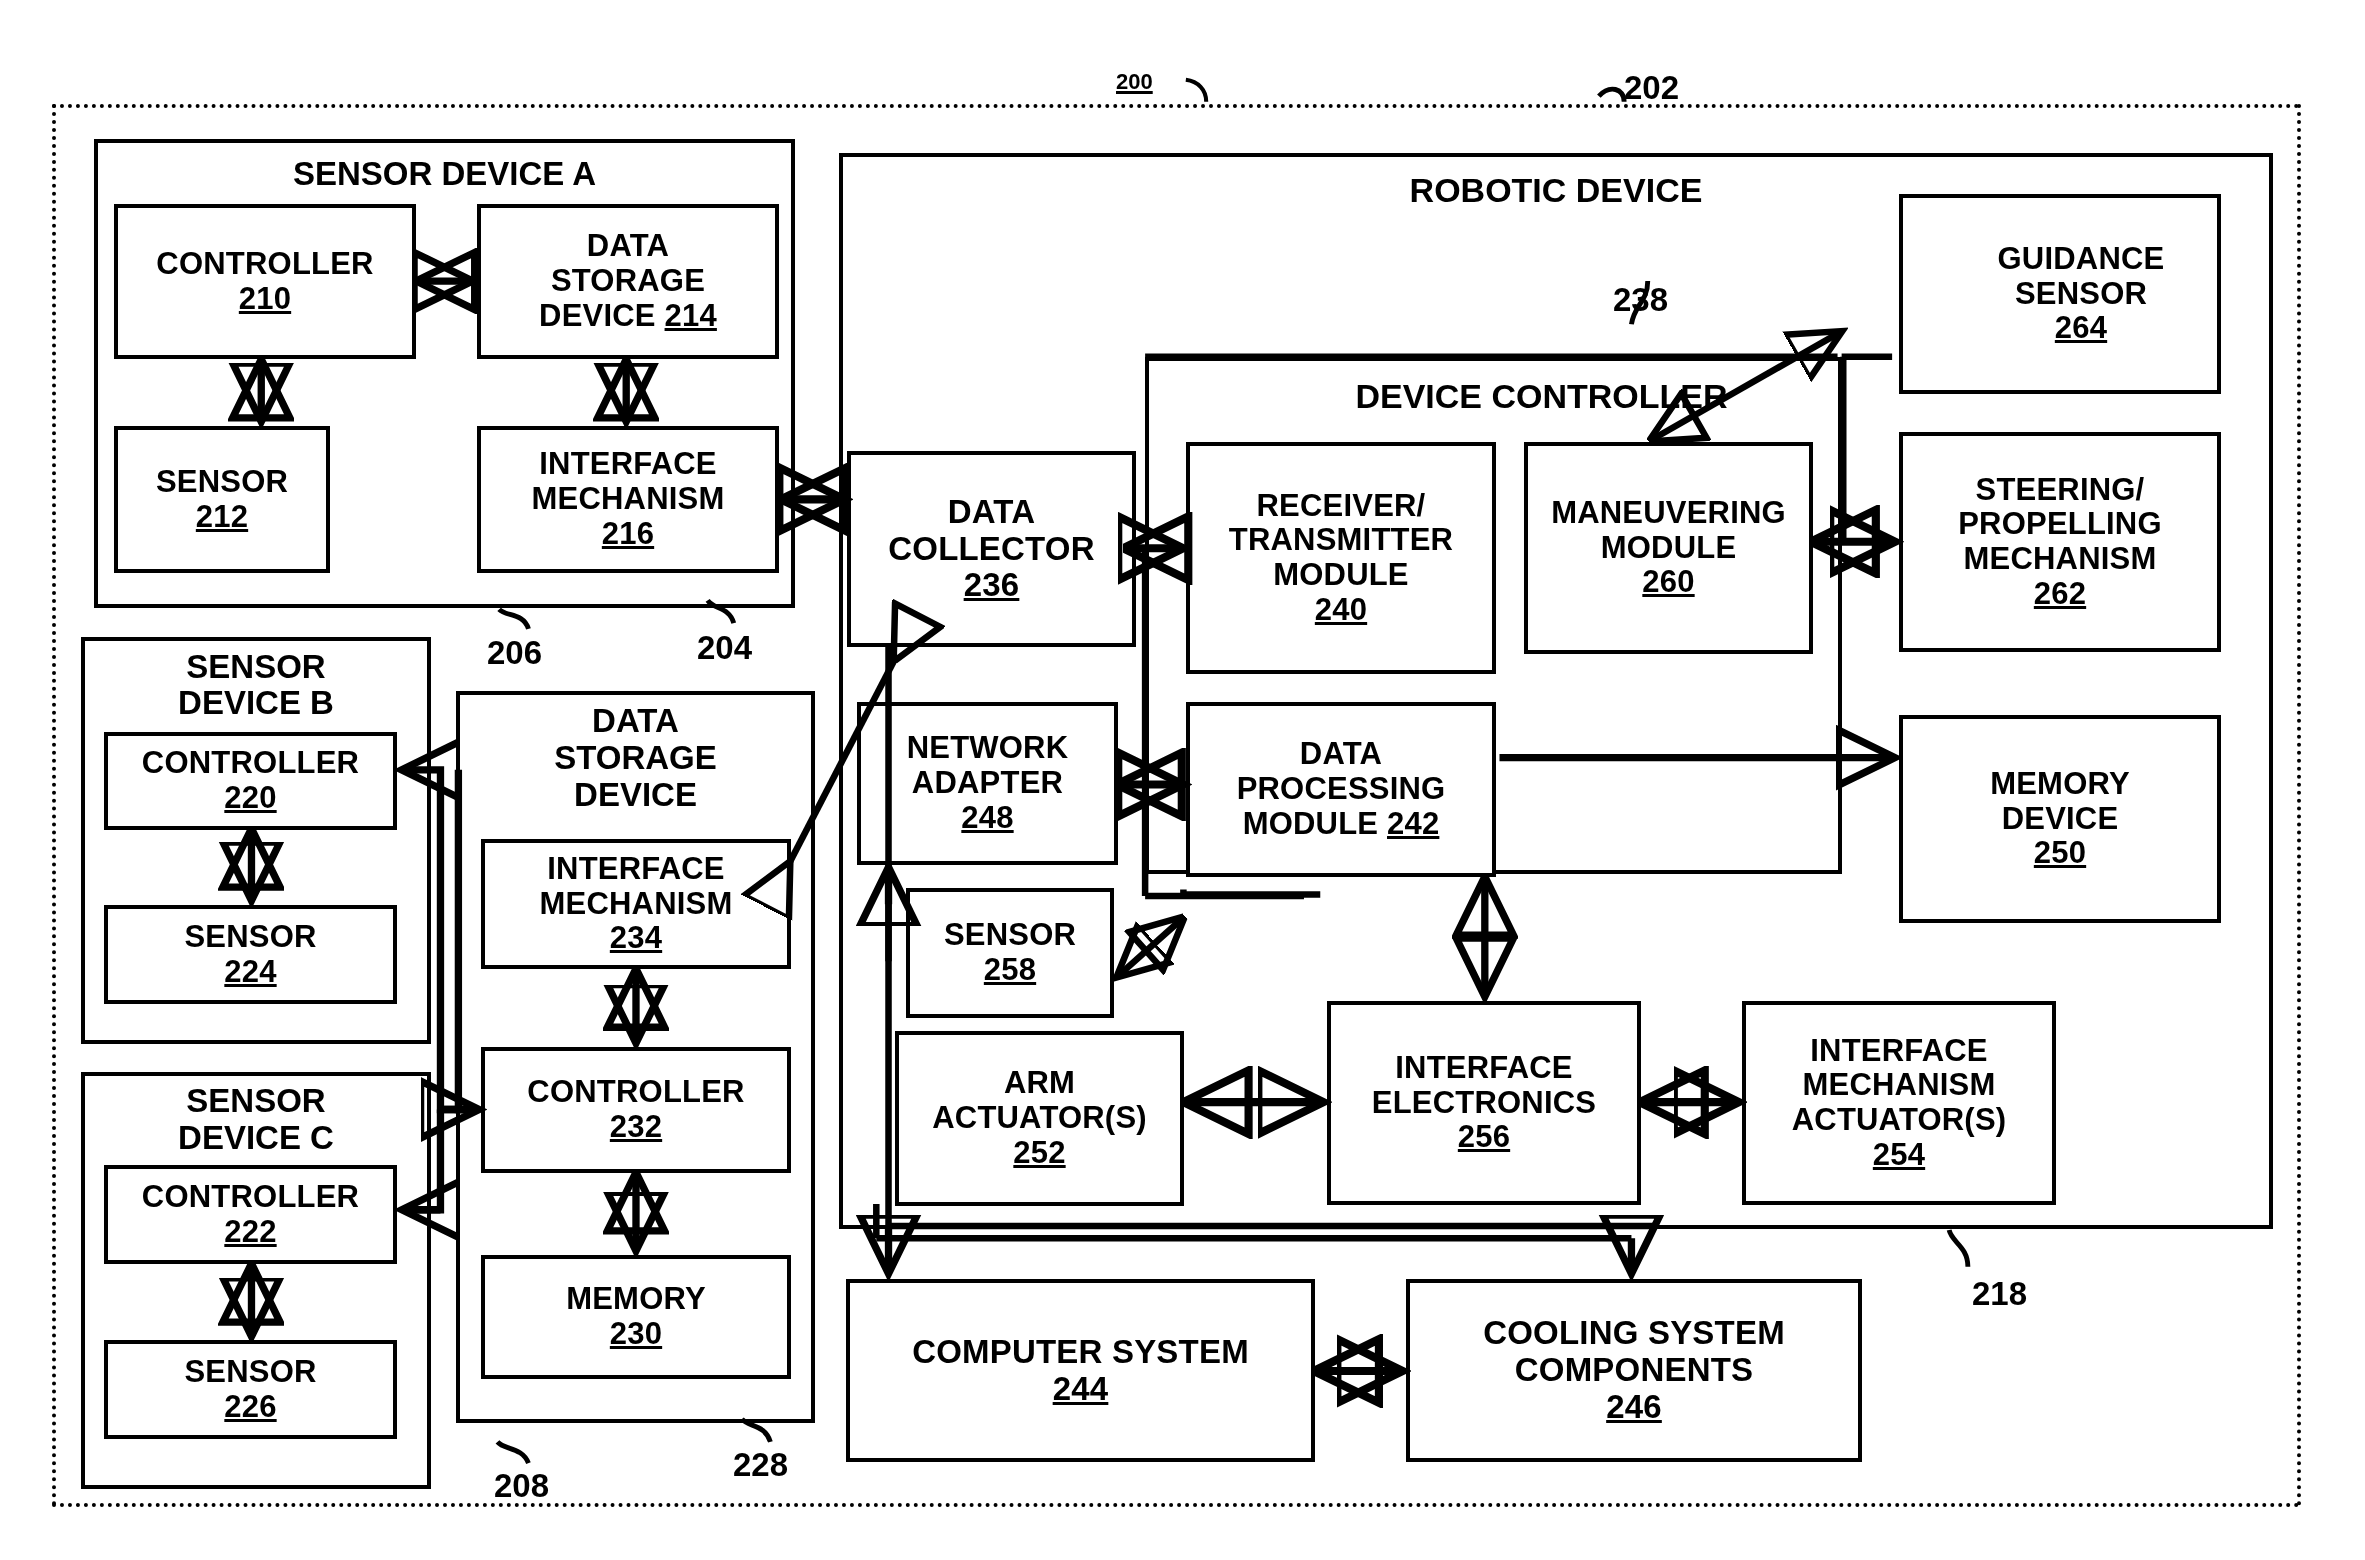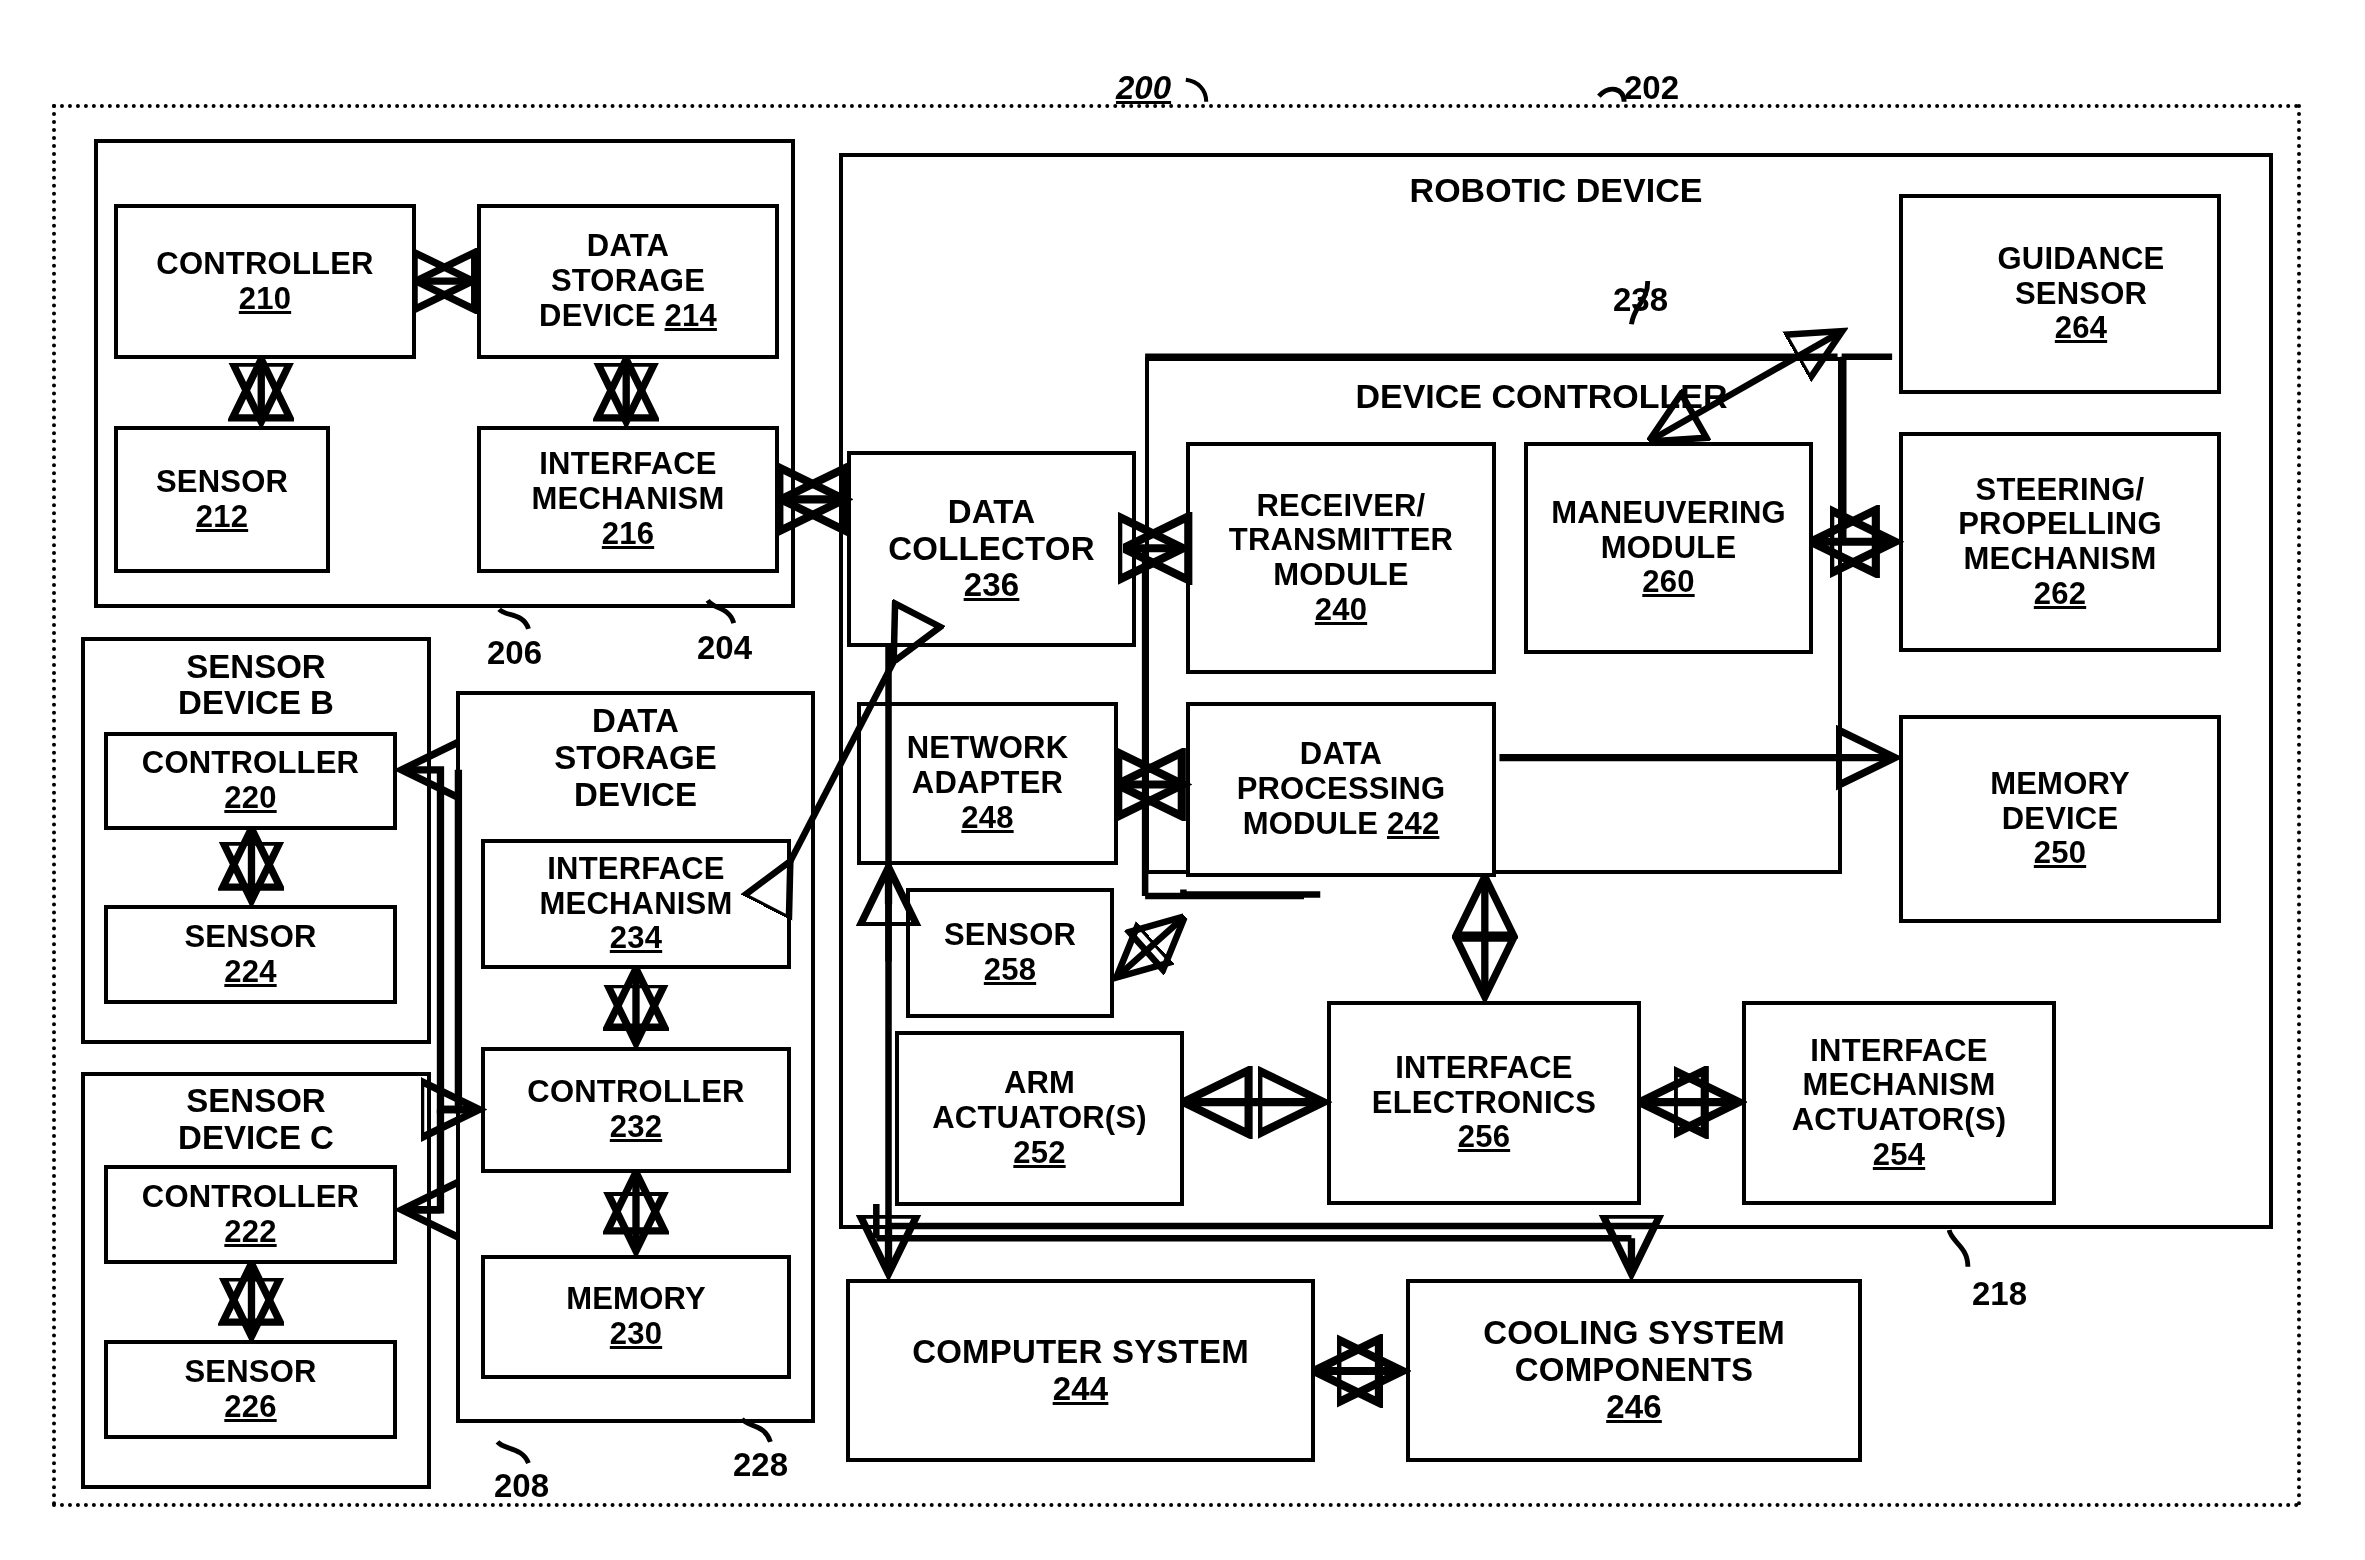--- a/index.html
+++ b/index.html
@@ -24,29 +24,30 @@
   svg.wires{position:absolute;left:0;top:0;width:2366px;height:1560px;pointer-events:none;}
   svg.wires line,svg.wires path,svg.wires polyline{stroke:#000;fill:none;}
 </style>
 </head>
 <body>
 
 <div id="stage">
 
   <div class="dashouter2" style="left:52px;top:104px;width:2249px;height:1403px;"></div>
 
-  <div class="ref" style="left:1116px;top:69px;font-size:33px;font-style:italic;">
+  <div class="ref" style="left:1116px;top:69px;font-size:22px;">
     <span class="num">200</span>
   </div>
 
   <div class="ref" style="left:1624px;top:69px;font-size:33px;">
     <span>202</span>
   </div>
 
   <div class="grp" style="left:94px;top:139px;width:701px;height:469px;"></div>
+  <div class="grp-title" style="left:94px;top:155px;width:701px;font-size:33px;">SENSOR DEVICE A</div>
 
   <div class="box" style="left:114px;top:204px;width:302px;height:155px;font-size:31px;">
     <span>
       <span class="lbl">CONTROLLER</span>
       <span class="num">210</span>
     </span>
   </div>
 
   <div class="box" style="left:477px;top:204px;width:302px;height:155px;font-size:31px;">
     <span>

